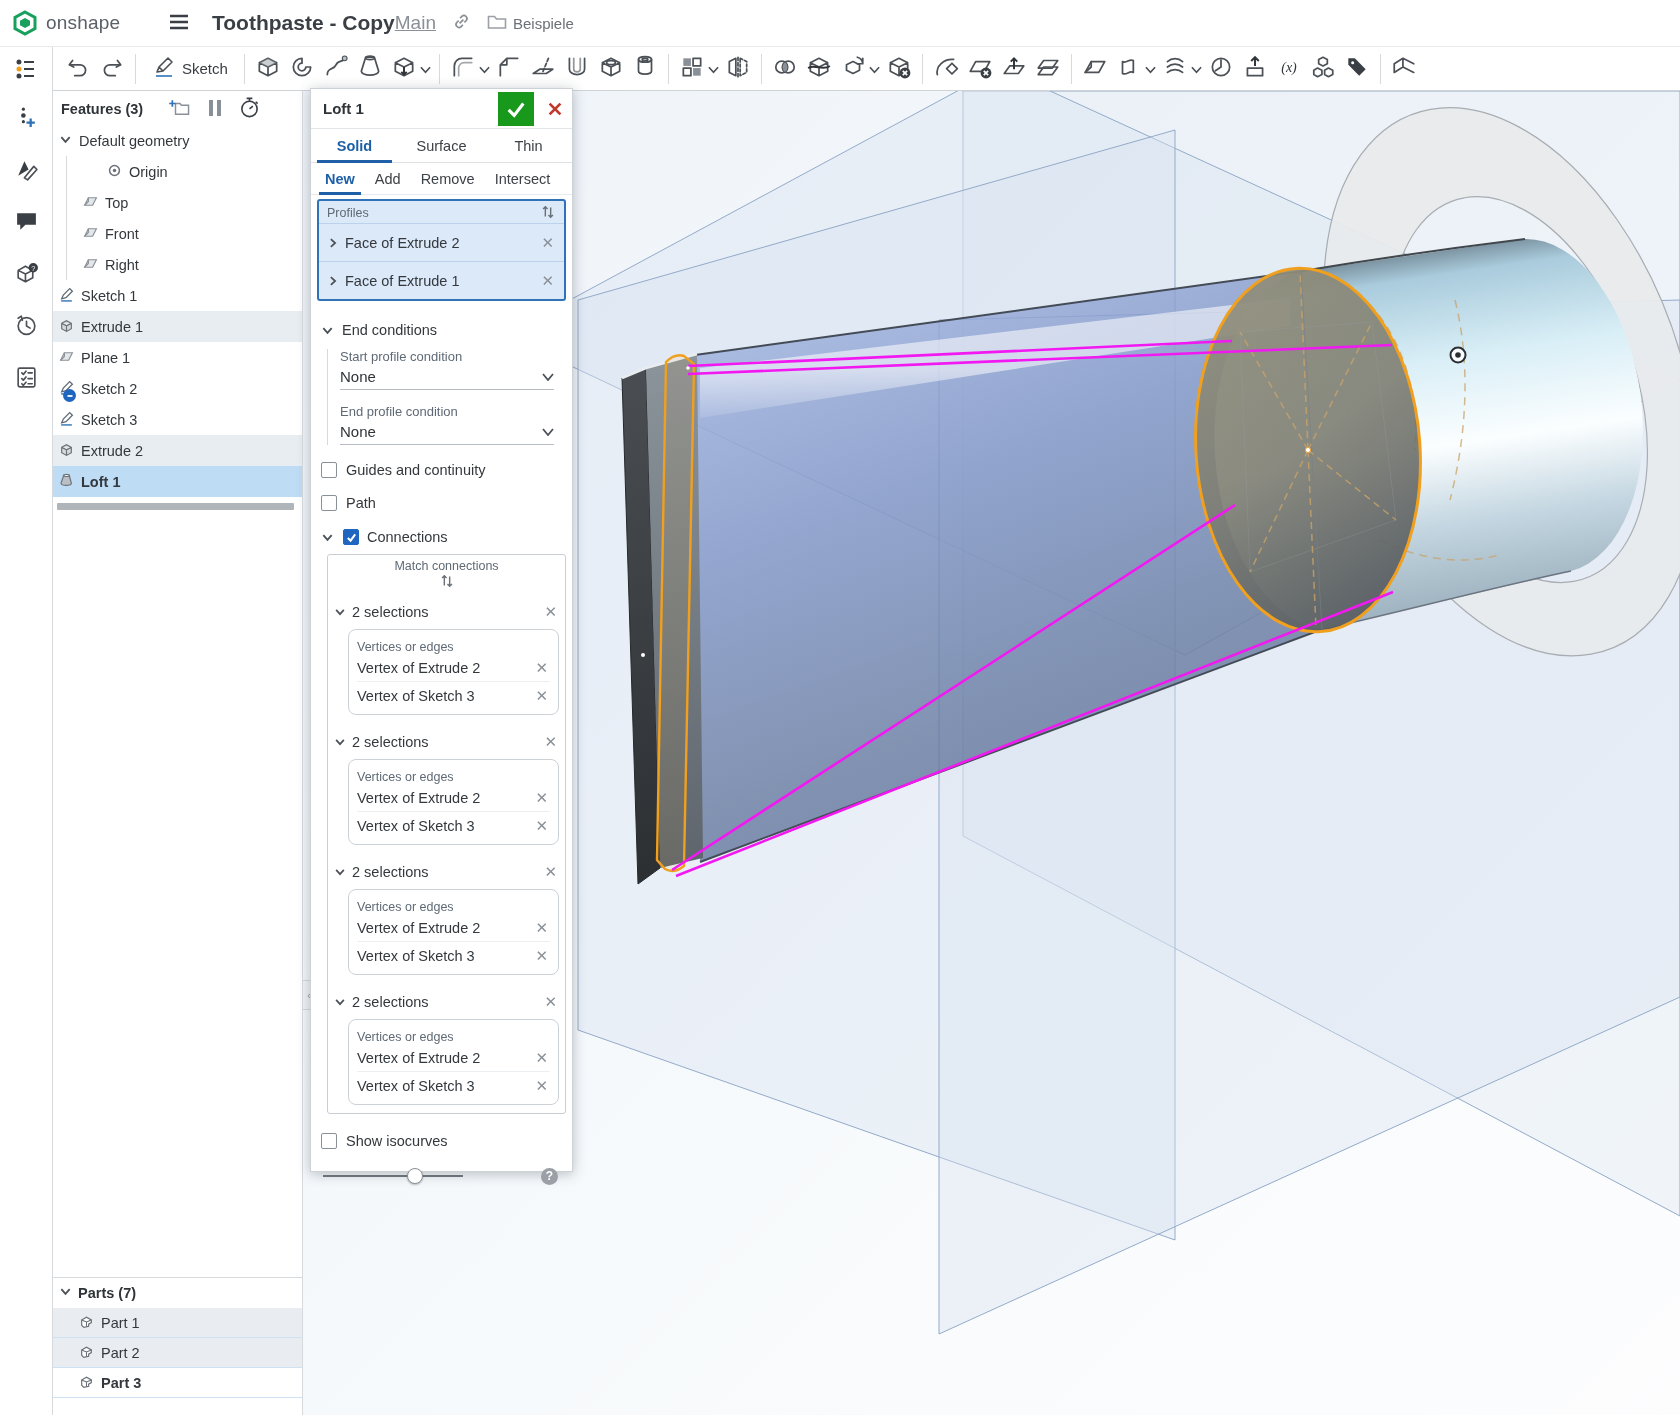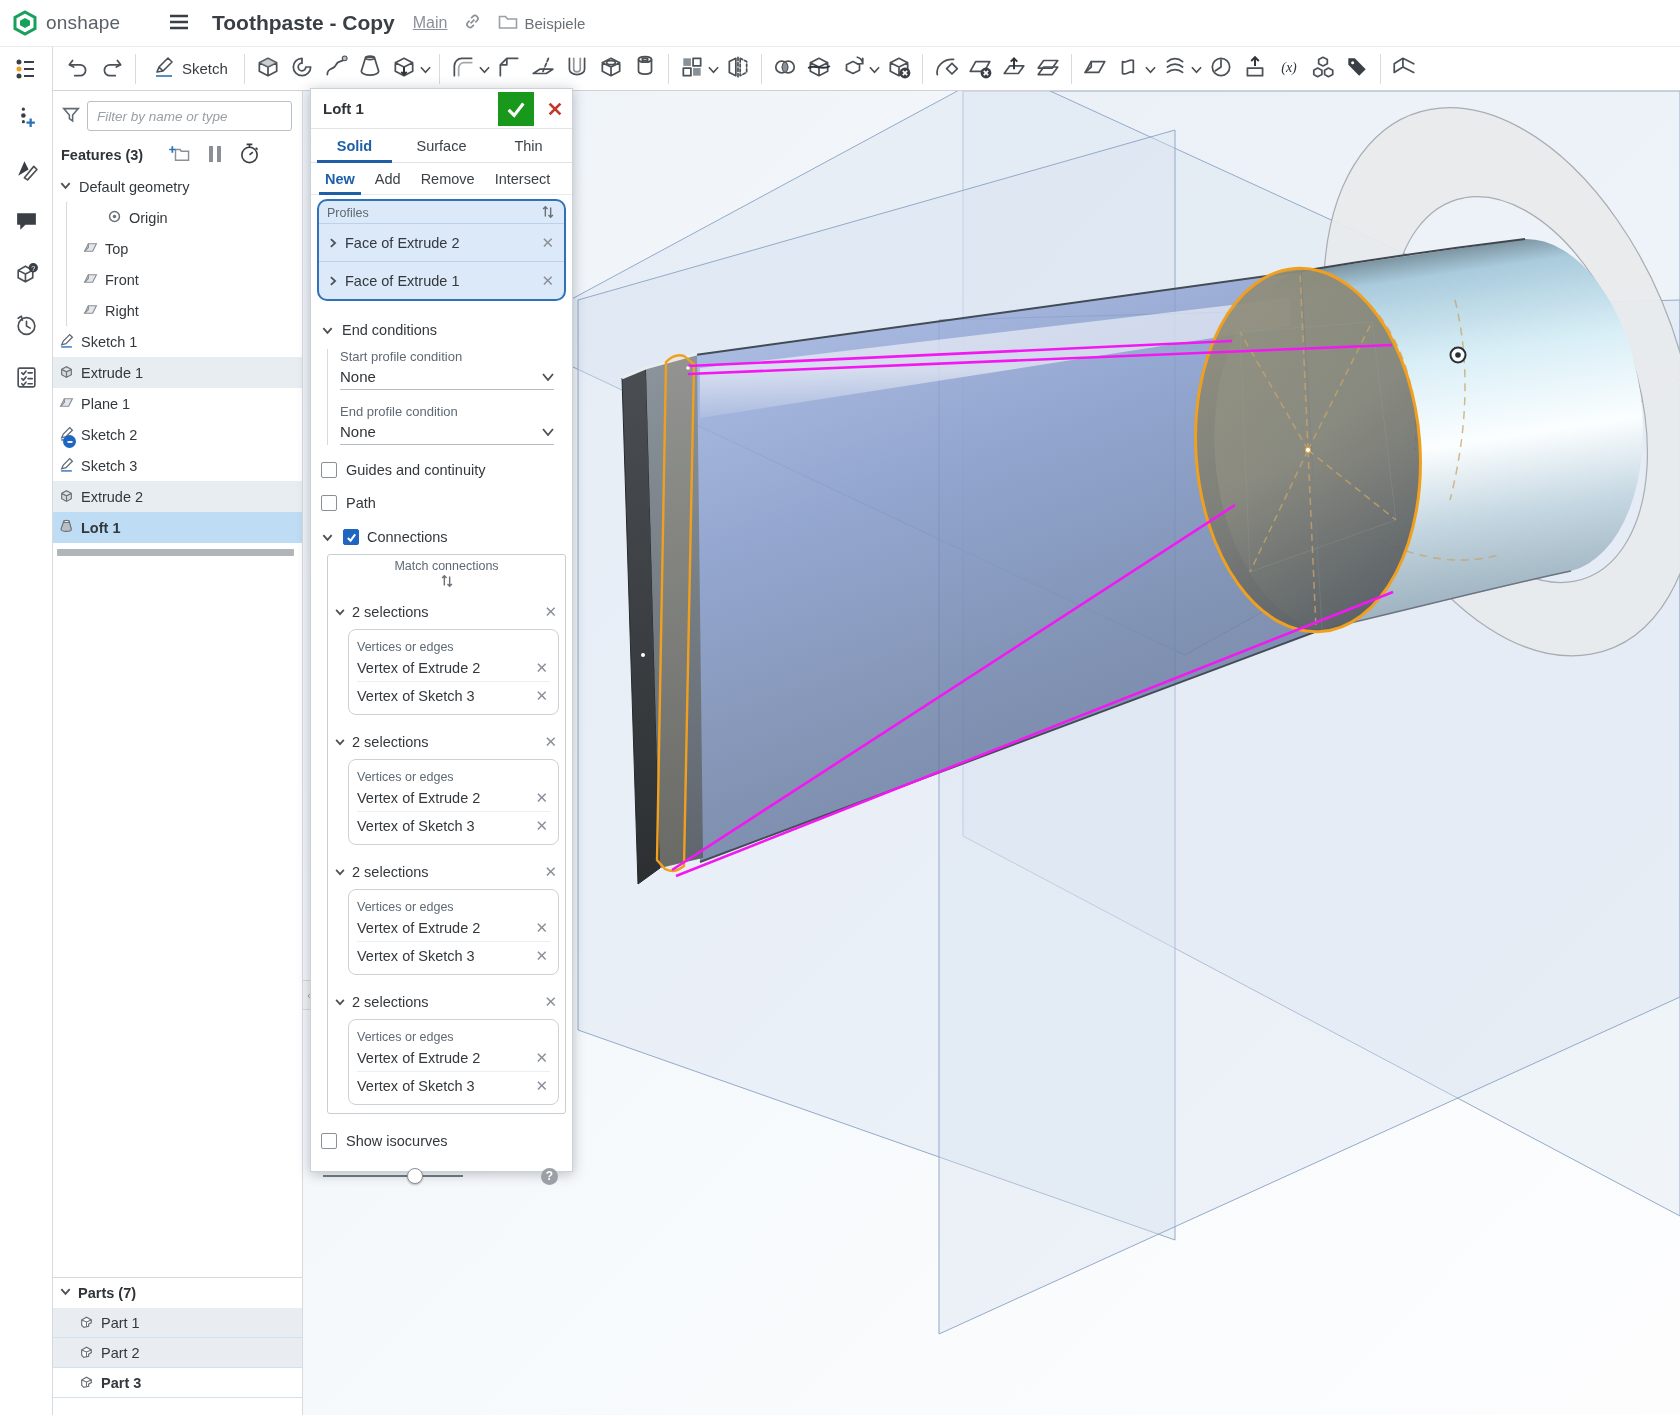--- a/index.html
+++ b/index.html
@@ -7,21 +7,21 @@
     font-family:"Liberation Sans", sans-serif; color:#34383c; font-size:14px; }
   .app { position:relative; width:1680px; height:1415px; background:#0f766e; }
 
   
   .topbar { position:absolute; left:0; top:0; width:1680px; height:47px; background:#fff;
     display:flex; align-items:center; border-bottom:1px solid #e8eaec; z-index:30; }
   .logo-wrap { display:flex; align-items:center; gap:8px; padding-left:12px; width:150px; }
   .logo-text { font-size:19px; color:#5a6067; letter-spacing:.2px; }
   .hamburger { margin-left:18px; cursor:pointer; }
   .doc-title { font-size:21px; font-weight:bold; color:#3a3f45; margin-left:22px; }
-  .ws-name { font-size:16px; color:#8a9097; margin-left:18px;text-decoration:underline; }
+  .ws-name { font-size:19px; color:#8a9097; margin-left:0;text-decoration:underline; }
   .hdr-ic { margin-left:16px; }
   .folder-name { font-size:15px; color:#6b7178; margin-left:6px; }
 
   
   .toolbar { position:absolute; left:0; top:47px; width:1680px; height:44px; background:#fff;
     border-bottom:1px solid #cfd3d6; display:flex; align-items:center; z-index:30; }
   .tb-left-cell { width:53px; height:44px; border-right:1px solid #d7dadd; display:flex;
     align-items:center; justify-content:center; background:#fff; }
   .tb-items { display:flex; align-items:center; height:44px; padding-left:8px; }
   .tb-btn { height:36px; min-width:34px; display:flex; align-items:center; justify-content:center;
@@ -84,21 +84,21 @@
     margin-right:4px; color:#c0392b; font-weight:bold; font-size:18px; }
   .dlg-tabs { display:flex; height:34px; border-bottom:1px solid #dfe3e6; }
   .dlg-tab { flex:1; display:flex; align-items:center; justify-content:center; cursor:pointer; color:#3c4247;
     position:relative; font-size:14.5px; }
   .dlg-tab.active { color:#1f5fa8; font-weight:bold; }
   .dlg-tab.active::after { content:""; position:absolute; left:6px; right:6px; bottom:-1px; height:3px; background:#1f5fa8; }
   .dlg-subtabs { display:flex; height:32px; border-bottom:1px solid #e8ebee; padding:0 4px; }
   .dlg-subtab { padding:0 10px; display:flex; align-items:center; cursor:pointer; color:#3c4247; position:relative; }
   .dlg-subtab.active { color:#1f5fa8; font-weight:bold; }
   .dlg-subtab.active::after { content:""; position:absolute; left:4px; right:4px; bottom:-1px; height:3px; background:#1f5fa8; }
-  .profiles-box { margin:4px 6px 0 6px; border:2px solid #2f72b8; border-radius:10px; background:#dbe9f9; }
+  .profiles-box { margin:4px 6px 0 6px; border:2px solid #2f72b8; border-radius:3px; background:#dbe9f9; }
   .pb-label-row { display:flex; align-items:center; height:22px; padding:2px 8px 0 8px; }
   .pb-label { font-size:12.5px; color:#5f6a75; flex:1; }
   .pb-row { display:flex; align-items:center; height:38px; border-top:1px solid #bcd2ea; padding:0 8px; cursor:pointer; }
   .pb-row .txt { flex:1; margin-left:6px; color:#33383d; }
   .sec-hdr { display:flex; align-items:center; margin:16px 0 0 10px; height:26px; cursor:pointer; }
   .sec-hdr .txt { margin-left:8px; font-size:14.5px; color:#33383d; }
   .indent-block { border-left:1px solid #d7dadd; margin-left:16px; padding-left:12px; }
   .fld-label { font-size:13px; color:#5f6a75; margin-top:6px; }
   .sel-row { display:flex; align-items:center; height:26px; border-bottom:1px solid #b6bcc2; margin-right:18px; cursor:pointer; }
   .sel-row .val { flex:1; font-size:15px; color:#2f3438; }
@@ -425,28 +425,20 @@
           <path d="M4 5 L7 3 L8 7" stroke="#4c5157" stroke-width="1.6" fill="none" stroke-linejoin="round" stroke-linecap="round"></path>
         </svg></div>
       <div class="ls-ic"><svg width="25" height="25" viewBox="0 0 24 24">
           <rect x="4" y="3" width="16" height="18" rx="1.5" stroke="#4c5157" stroke-width="1.6" fill="none" stroke-linejoin="round" stroke-linecap="round"></rect>
           <path d="M7.5 7.5 l1.5 1.5 l2.5 -3 M7.5 13 l1.5 1.5 l2.5 -3 M7.5 18 l1.5 1.5 l2.5 -3" stroke="#4c5157" stroke-width="1.6" fill="none" stroke-linejoin="round" stroke-linecap="round"></path>
           <path d="M13.5 7.5 h4 M13.5 13 h4 M13.5 18 h4" stroke="#4c5157" stroke-width="1.6" fill="none" stroke-linejoin="round" stroke-linecap="round"></path>
         </svg></div>
     </div>
 
   <div class="fpanel">
-    <div class="filter-row">
-      <span>
-        <svg width="20" height="20" viewBox="0 0 22 22" fill="none" stroke="#5f6a75" stroke-width="1.7">
-          <path d="M3 4 h16 l-6.2 7 v6.5 l-3.6 -2.6 v-3.9 z"></path>
-          </svg>
-      </span>
-      <input class="filter-input" placeholder="Filter by name or type" style="">
-    </div>
     <div class="features-hdr">
       <span class="features-label">Features (3)</span>
       <span class="fh-icons">
         <span>
           <svg width="22" height="18" viewBox="0 0 24 20" fill="none" stroke="#8a9097" stroke-width="1.6">
             <path d="M7 5 h5 l1.5 2 h8 v10 h-14.5 z"></path>
               <path d="M3.5 1.5 v7 M0 5 h7" stroke="#2f72b8" stroke-width="1.9"></path>
             </svg>
         </span>
         <span>

